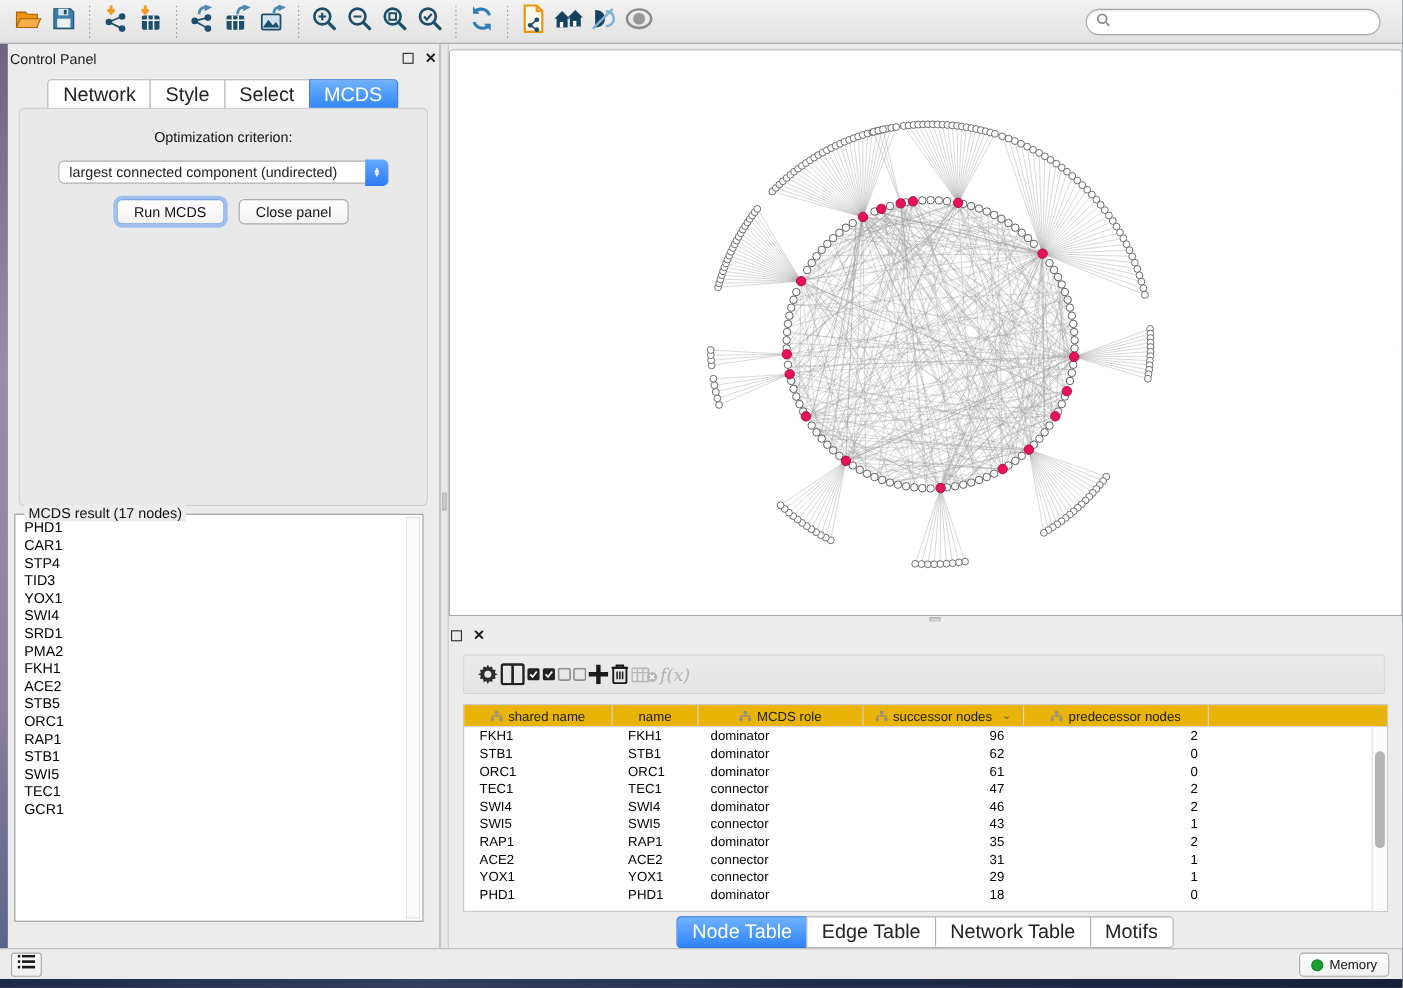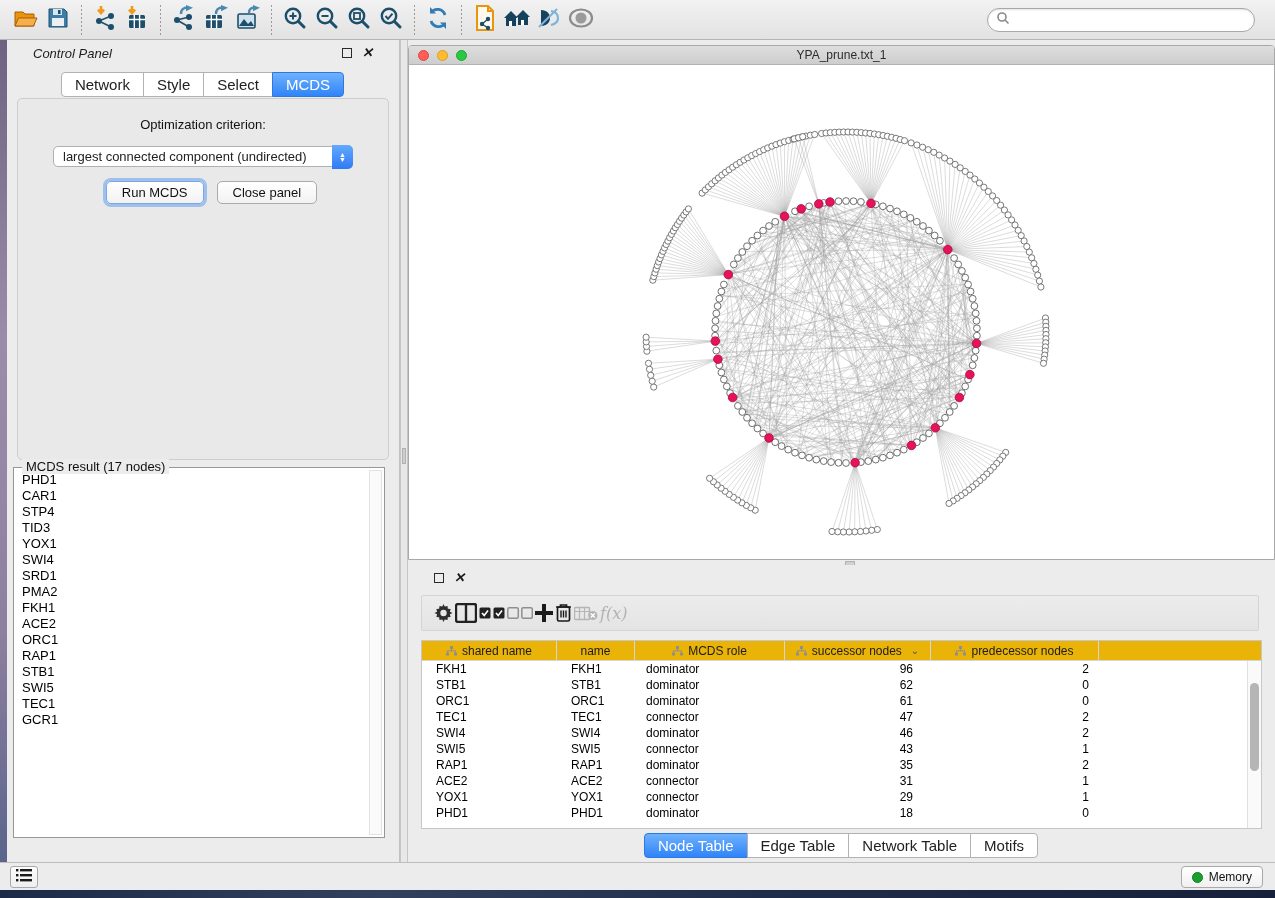--- a/index.html
+++ b/index.html
@@ -25,27 +25,27 @@
     background-size:1px 4px; background-repeat:repeat-y; }
   .search-wrap { position:absolute; right:20px; top:8px; width:268px; height:24px;
     background:#fff; border:1px solid #a8a8a8; border-radius:13px;
     display:flex; align-items:center; padding-left:8px; box-shadow:inset 0 1px 2px rgba(0,0,0,.12); }
   .search-wrap input { border:none; outline:none; flex:1; height:20px; font-size:12px;
     font-family:"Liberation Sans",sans-serif; background:transparent; }
 
   
   .control-panel { position:absolute; left:7px; top:40px; width:393px; height:822px;
     background:#ececec; border-right:1px solid #c2c2c2; }
-  .panel-head { height:26px; display:flex; align-items:center; padding:0 26px;font-style:italic; }
+  .panel-head { height:26px; display:flex; align-items:center; padding:0 2px; }
   .panel-head .ttl { font-size:13px; color:#1d1d1d; flex:1; }
   .float-ic { width:10px; height:10px; border:1.6px solid #2a2a2a; margin-right:10px; }
   .close-ic { font-size:13px; font-weight:bold; color:#1a1a1a; line-height:10px; }
 
   .tabbar { display:flex; justify-content:center; margin-top:6px; }
-  .tab { font-size:15px; padding:3px 13px; background:#fff; border:1px solid #b2b2b2;
+  .tab { font-size:18px; padding:3px 13px; background:#fff; border:1px solid #b2b2b2;
     margin-left:-1px; color:#222; }
   .tab:first-child { border-radius:4px 0 0 4px; }
   .tab:last-child  { border-radius:0 4px 4px 0; }
   .tab.sel { background:linear-gradient(180deg,#6fb1fd,#2f84f8); border-color:#2e79e0; color:#fff; }
 
   .subpanel { position:absolute; left:10px; top:58px; width:372px; height:362px;
     background:#e9e9e9; border:1px solid #cdcdcd; border-radius:5px; }
   .opt-label { text-align:center; margin-top:18px; font-size:13px; color:#111; }
   .select { position:absolute; left:35px; right:35px; top:47px; height:21px; background:#fff;
     border:1px solid #b0b0b0; border-radius:5px; display:flex; align-items:center; }
@@ -342,46 +342,39 @@
         <div class="mcds-item">PHD1</div>
         <div class="mcds-item">CAR1</div>
         <div class="mcds-item">STP4</div>
         <div class="mcds-item">TID3</div>
         <div class="mcds-item">YOX1</div>
         <div class="mcds-item">SWI4</div>
         <div class="mcds-item">SRD1</div>
         <div class="mcds-item">PMA2</div>
         <div class="mcds-item">FKH1</div>
         <div class="mcds-item">ACE2</div>
+        <div class="mcds-item">STB5</div>
         <div class="mcds-item">ORC1</div>
         <div class="mcds-item">RAP1</div>
         <div class="mcds-item">STB1</div>
         <div class="mcds-item">SWI5</div>
         <div class="mcds-item">TEC1</div>
         <div class="mcds-item">GCR1</div>
       </div>
     <div class="list-scroll"></div>
   </div>
 </div>
 
 <div class="vdivider">
   <div class="vgrip"></div>
 </div>
 
 <div class="right-area">
 
   <div class="net-window">
-    <div class="net-titlebar">
-      <span class="lights">
-        <span class="light r"></span>
-        <span class="light y"></span>
-        <span class="light g"></span>
-      </span>
-      <span class="net-title">YPA_prune.txt_1</span>
-    </div>
     <div class="net-canvas">
       <svg id="net-svg" width="865" height="494" viewBox="0 0 865 494">
           <g>
             <line x1="446.6" y1="136.4" x2="552.2" y2="204.6" stroke="#9c9c9c" stroke-width="0.65" opacity="0.45"></line>
             <line x1="418.1" y1="137.4" x2="340.5" y2="355.6" stroke="#9c9c9c" stroke-width="0.65" opacity="0.45"></line>
             <line x1="419.4" y1="396.8" x2="394.9" y2="142.9" stroke="#9c9c9c" stroke-width="0.65" opacity="0.45"></line>
             <line x1="464.6" y1="395.1" x2="306.5" y2="255.5" stroke="#9c9c9c" stroke-width="0.65" opacity="0.45"></line>
             <line x1="393.9" y1="390.7" x2="567.2" y2="252.3" stroke="#9c9c9c" stroke-width="0.65" opacity="0.45"></line>
             <line x1="567.8" y1="273.4" x2="445.0" y2="397.8" stroke="#9c9c9c" stroke-width="0.65" opacity="0.45"></line>
             <line x1="306.5" y1="255.4" x2="565.9" y2="290.3" stroke="#9c9c9c" stroke-width="0.65" opacity="0.45"></line>

